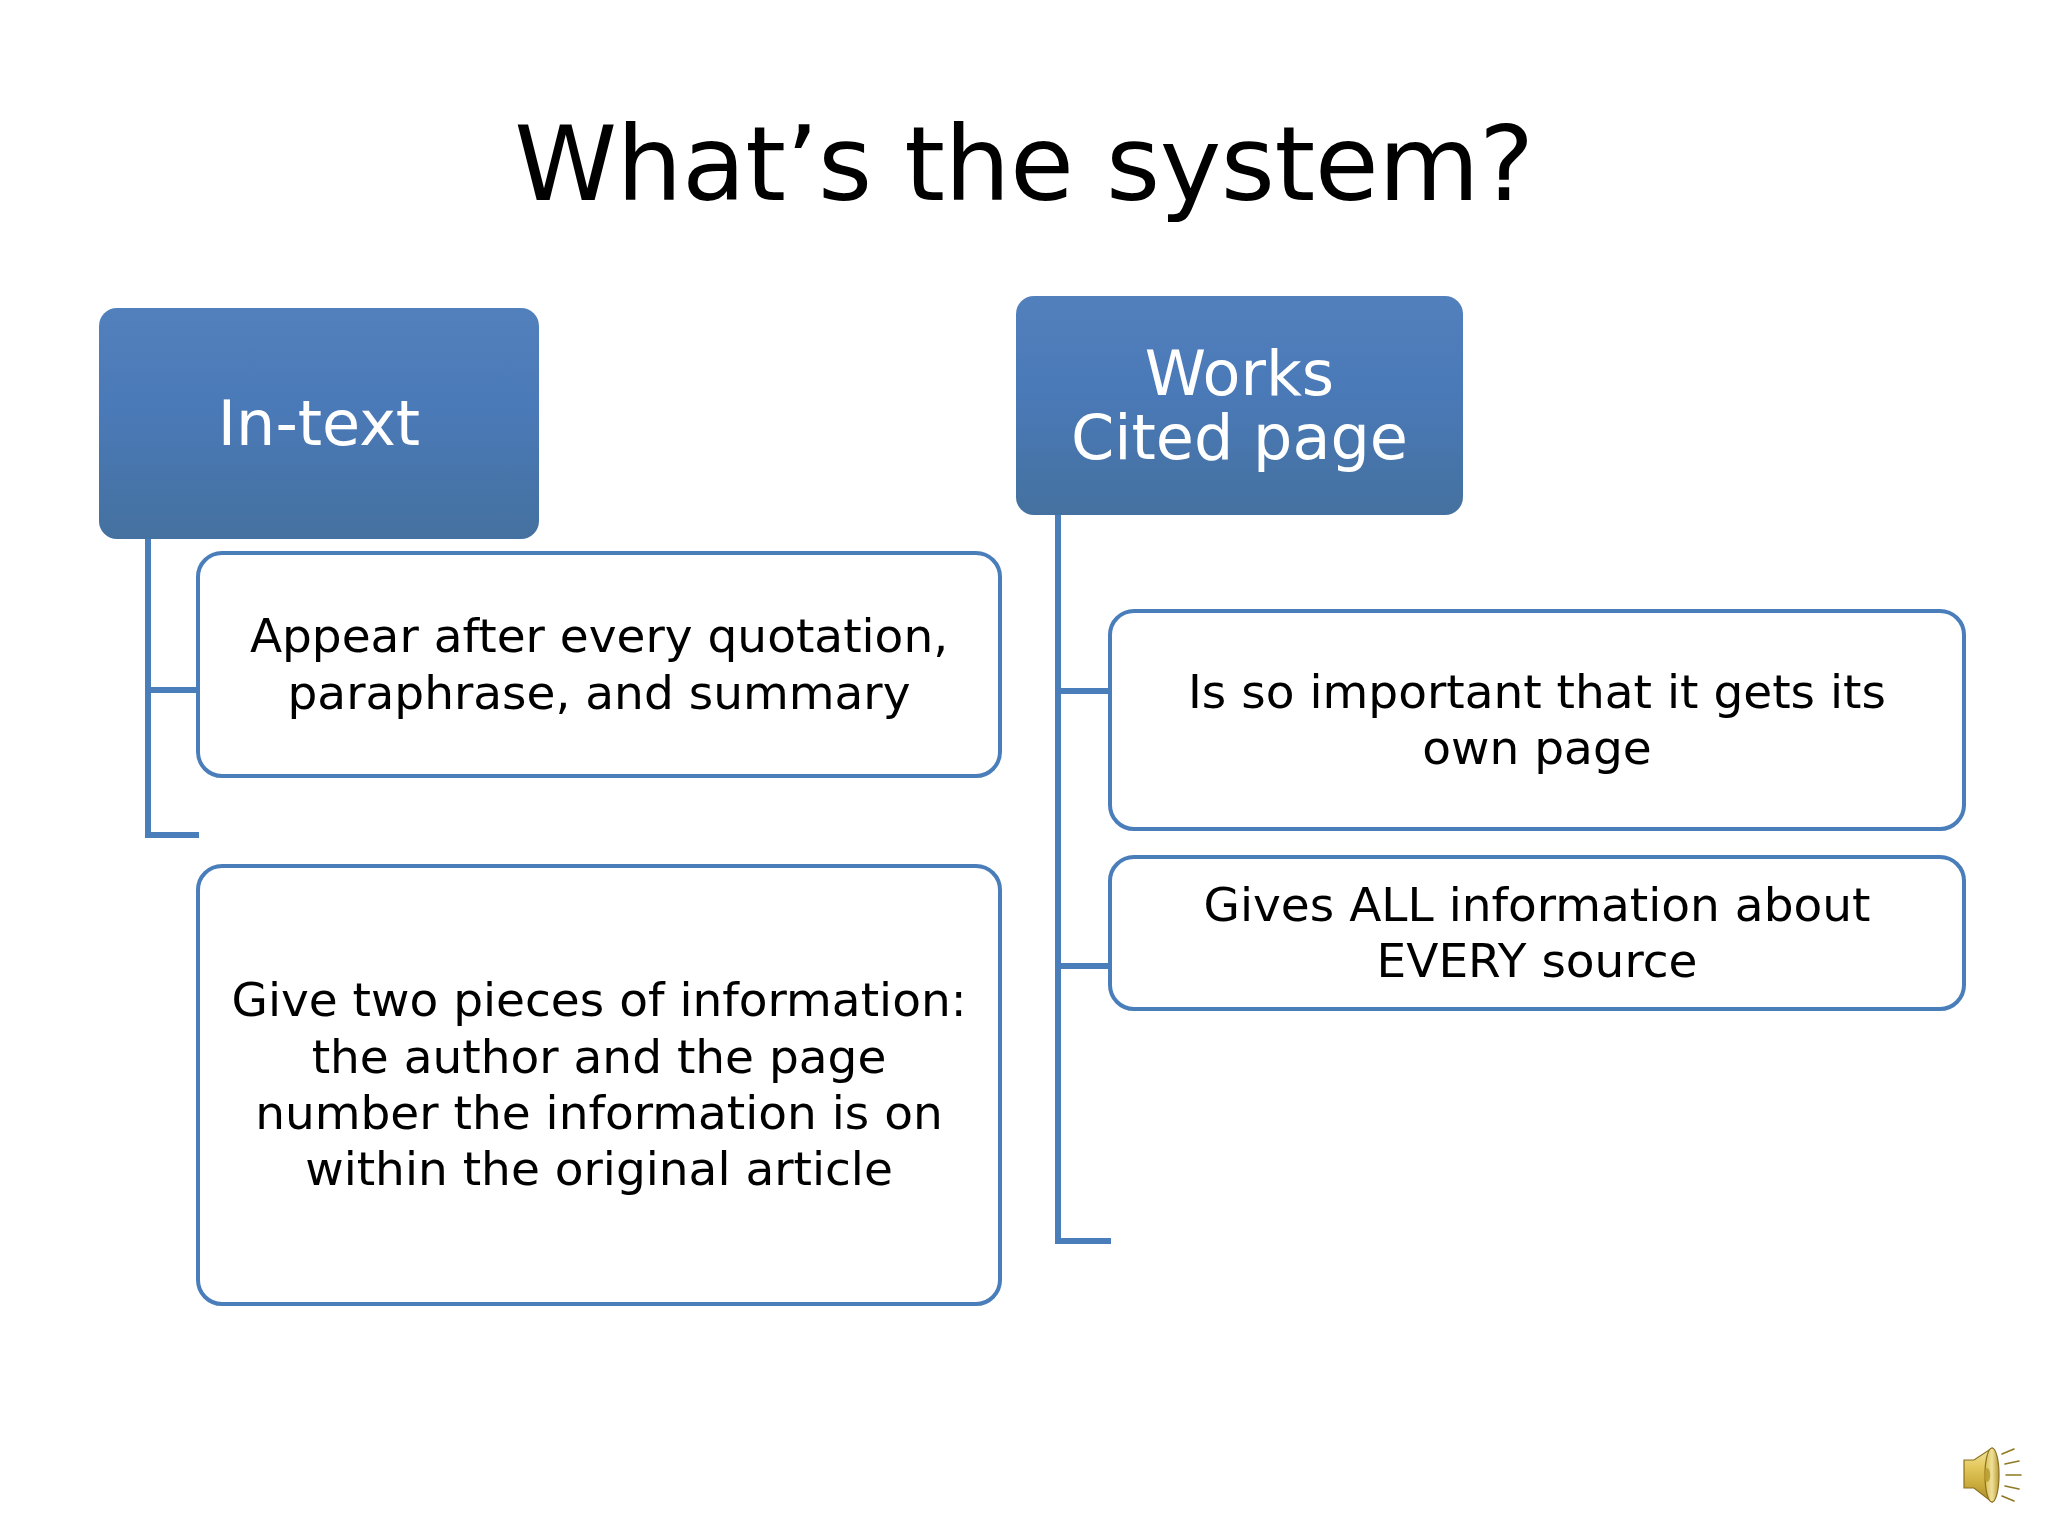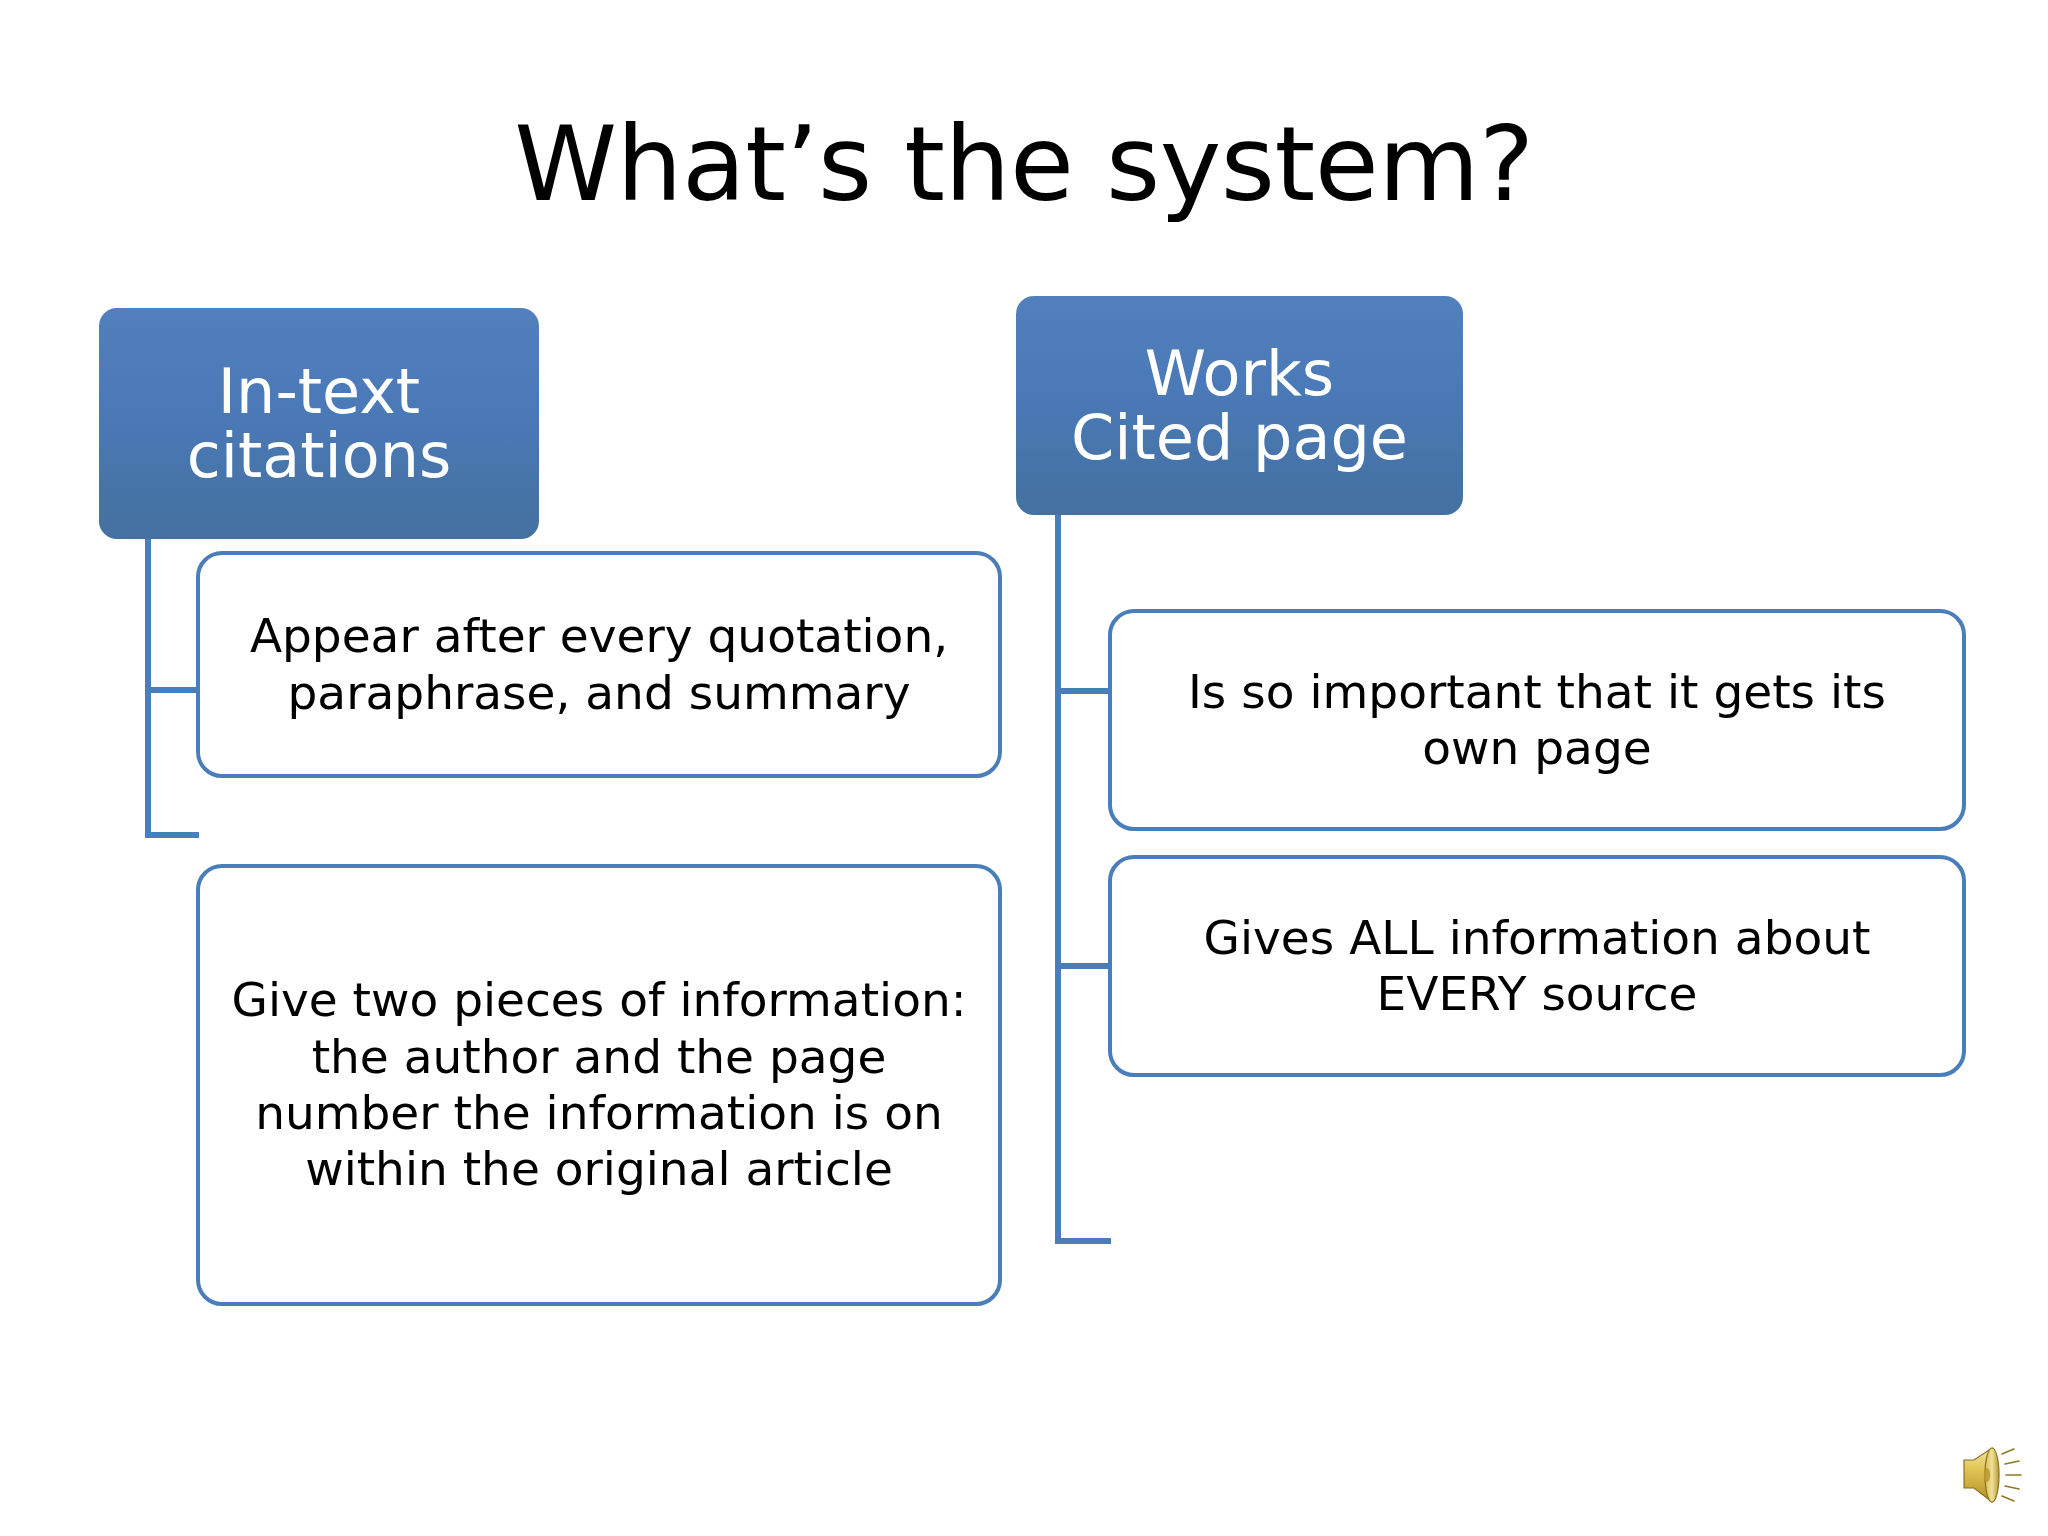--- a/index.html
+++ b/index.html
@@ -98,21 +98,21 @@
     left: 1108px;
     top: 609px;
     width: 858px;
     height: 222px;
     justify-content: flex-end;
   }
   #leaf-r2 {
     left: 1108px;
     top: 855px;
     width: 858px;
-    height: 222px;
+    height: 156px;
     justify-content: flex-end;
   }
   #leaf-r3 {
     left: 1108px;
     top: 1130px;
     width: 858px;
     height: 227px;
   }
 
   
@@ -157,21 +157,20 @@
 
   <div class="conn conn-v" id="conn-r-trunk"></div>
   <div class="conn conn-v" id="conn-r-trunk2"></div>
   <div class="conn conn-h" id="conn-r-b1"></div>
   <div class="conn conn-h" id="conn-r-b2"></div>
   <div class="conn conn-h" id="conn-r-b3"></div>
 
   <div class="hdr-box" id="hdr-intext">
     <div>
       <span class="hdr-line">In-text</span>
-      <span class="hdr-line">citations</span>
     </div>
   </div>
 
   <div class="hdr-box" id="hdr-works">
     <div>
       <span class="hdr-line">Works</span>
       <span class="hdr-line">Cited page</span>
     </div>
   </div>
 

